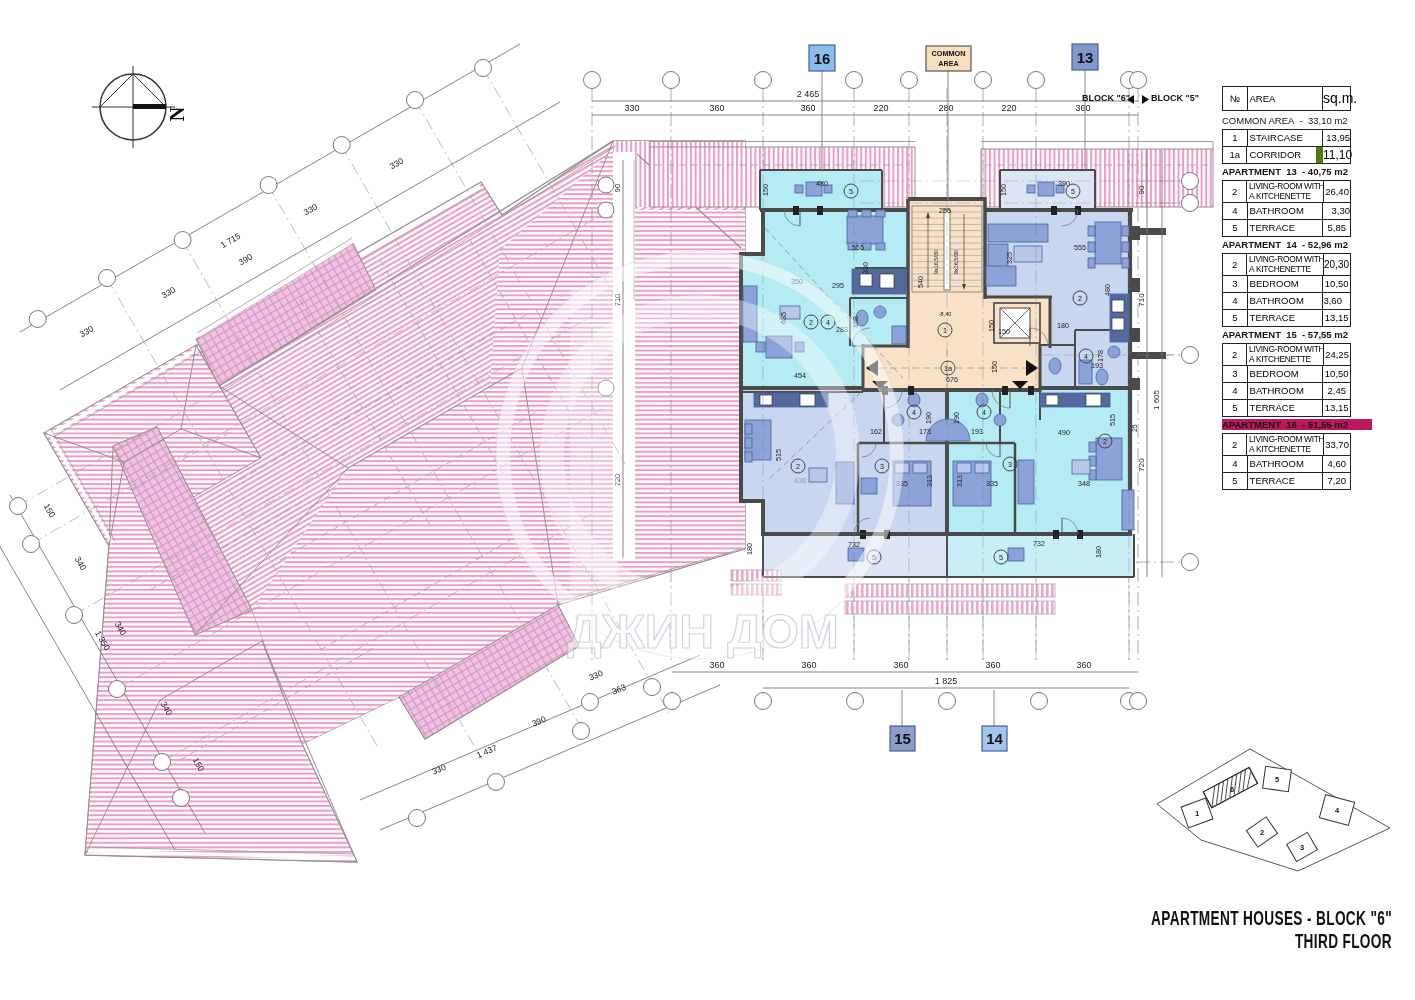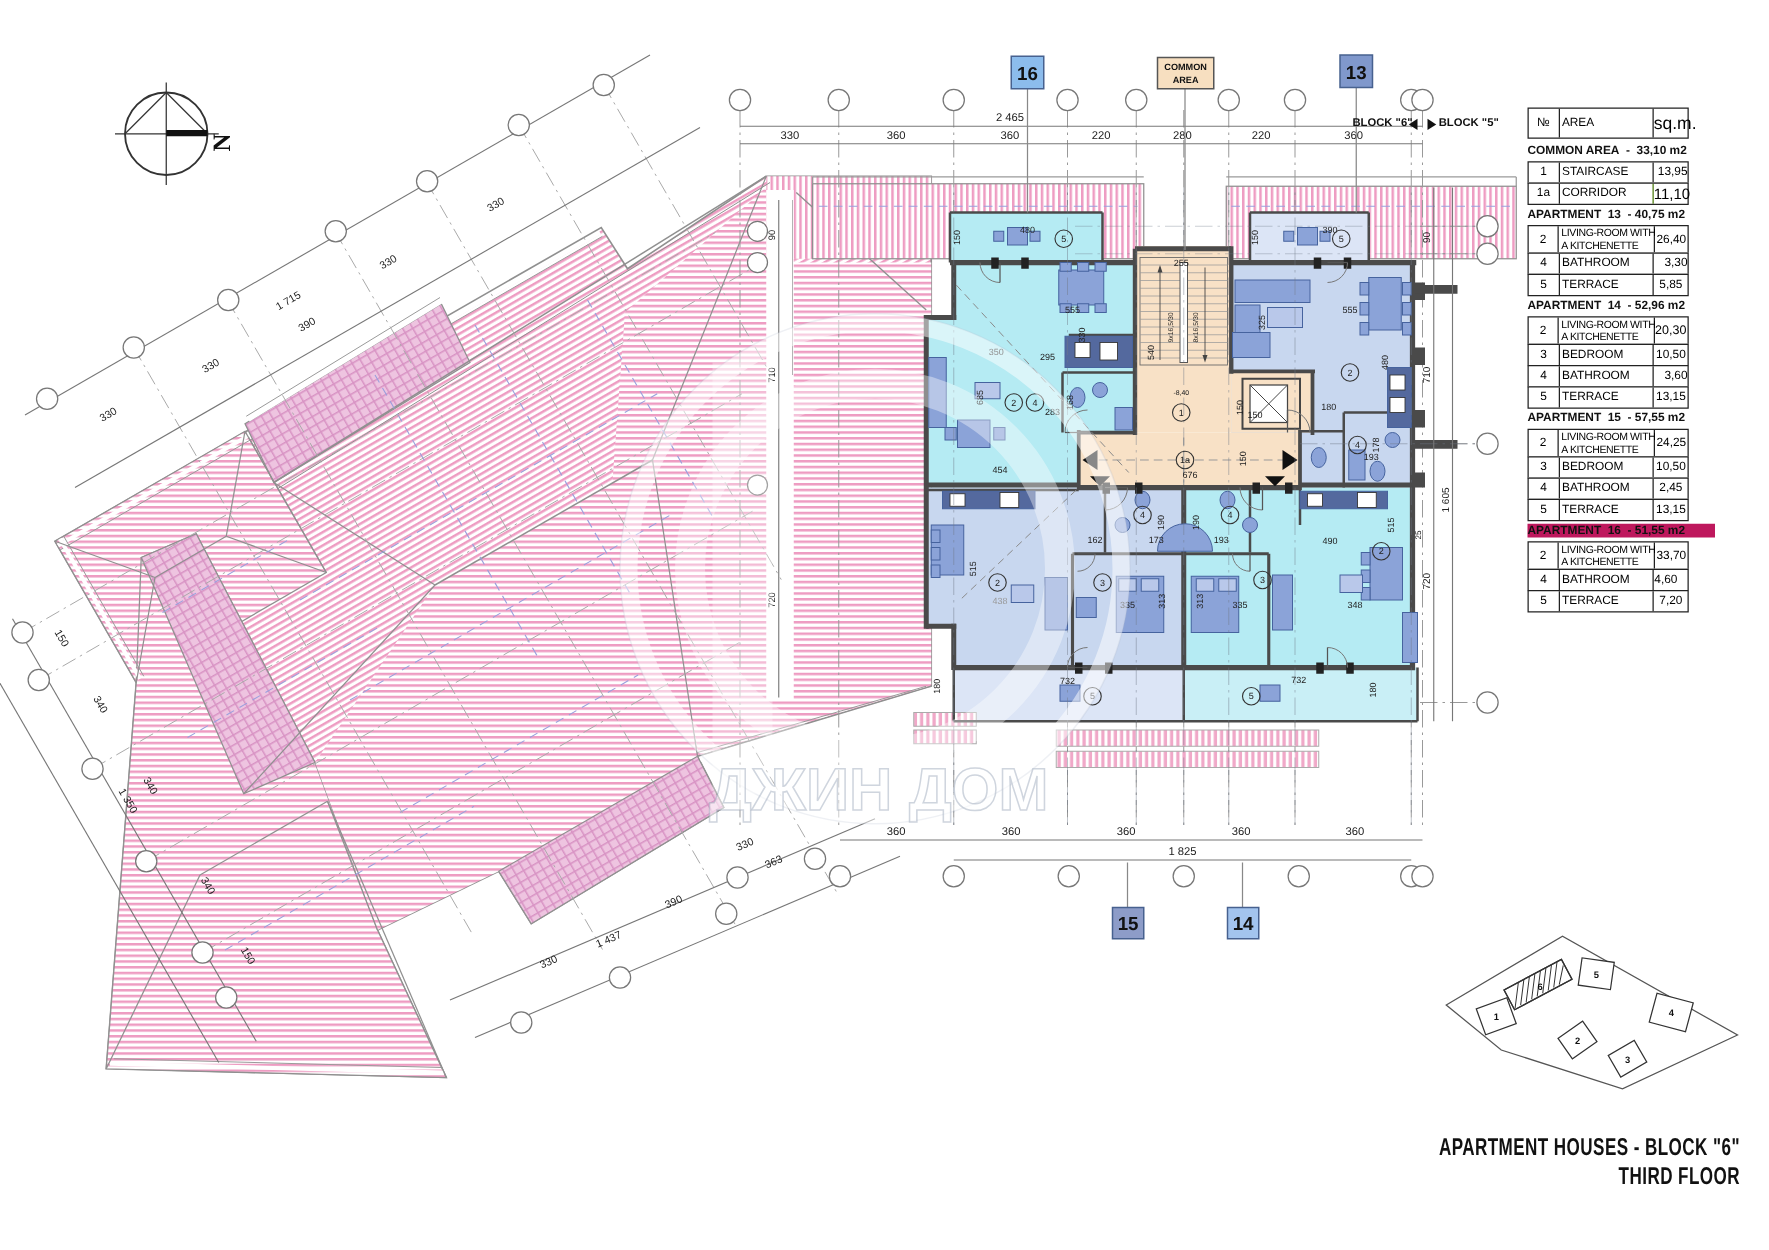--- a/index.html
+++ b/index.html
@@ -87,27 +87,27 @@
     </g><g transform="rotate(-28 1230 789)">
       <rect x="1205" y="779" width="52" height="18" fill="none" stroke="#333" stroke-width="1"></rect>
       <path d="M1206 796 L1218 779 M1211 796 L1223 779 M1216 796 L1228 779 M1221 796 L1233 779 M1226 796 L1238 779 M1231 796 L1243 779 M1236 796 L1248 779 M1241 796 L1253 779 M1246 796 L1256 784" stroke="#333" stroke-width="0.8" fill="none"></path>
     </g><text x="1232.0" y="792.0" font-family="Liberation Sans, sans-serif" font-size="7.5" fill="#111" text-anchor="middle" font-weight="bold">6</text>
 <circle cx="700" cy="455" r="197" fill="none" stroke="rgba(255,255,255,0.5)" stroke-width="14"></circle><circle cx="700" cy="455" r="148" fill="none" stroke="rgba(255,255,255,0.38)" stroke-width="24"></circle><circle cx="700" cy="455" r="204" fill="none" stroke="rgba(176,186,205,0.22)" stroke-width="1.2"></circle><rect x="570" y="290" width="48" height="345" fill="rgba(255,255,255,0.32)"></rect><text x="703.0" y="648.0" font-family="Liberation Sans, sans-serif" font-size="48" fill="rgba(255,255,255,0.55)" text-anchor="middle" font-weight="bold">ДЖИН ДОМ</text><text x="703" y="648" font-family="Liberation Sans, sans-serif" font-size="48" font-weight="bold" text-anchor="middle" fill="none" stroke="rgba(160,172,190,0.5)" stroke-width="1.2">ДЖИН ДОМ</text>
 </svg>
 <div style="position:absolute;left:1222px;top:86px;width:129px;height:25px;border:1px solid #222;display:flex;background:#fff">
     <div style="width:25px;border-right:1px solid #222;text-align:center;font-size:9.5px;line-height:23px">№</div>
     <div style="width:77px;border-right:1px solid #222;font-size:9.5px;padding:0 2px;line-height:23px">AREA</div>
     <div style="width:27px;text-align:center;font-size:14px;line-height:23px">sq.m.</div>
-  </div><div class="t" style="left:1222px;top:115px;width:150px;font-size:9.5px;font-weight:bold;white-space:nowrap;background:#fff">COMMON AREA&nbsp; - &nbsp;33,10 m2</div><div style="position:absolute;left:1222px;top:129px;width:129px;height:18px;border:1px solid #222;display:flex;background:#fff">
+  </div><div class="t" style="left:1222px;top:115px;width:150px;font-size:9.5px;font-weight:normal;white-space:nowrap;background:#fff">COMMON AREA&nbsp; - &nbsp;33,10 m2</div><div style="position:absolute;left:1222px;top:129px;width:129px;height:18px;border:1px solid #222;display:flex;background:#fff">
     <div style="width:25px;border-right:1px solid #222;text-align:center;font-size:9.5px;line-height:16px">1</div>
     <div style="width:77px;border-right:1px solid #222;font-size:9.5px;padding:0 2px;line-height:16px">STAIRCASE</div>
     <div style="width:27px;text-align:right;font-size:9.5px;line-height:16px">13,95</div>
   </div><div style="position:absolute;left:1222px;top:146px;width:129px;height:18px;border:1px solid #222;display:flex;background:#fff">
     <div style="width:25px;border-right:1px solid #222;text-align:center;font-size:9.5px;line-height:16px">1a</div>
-    <div style="width:77px;border-right:1px solid #4d7c0f;font-size:9.5px;padding:0 2px;line-height:16px">CORRIDOR</div>
+    <div style="width:77px;border-right:7px solid #4d7c0f;font-size:9.5px;padding:0 2px;line-height:16px">CORRIDOR</div>
     <div style="width:27px;text-align:right;font-size:12px;line-height:16px">11,10</div>
   </div><div class="t" style="left:1222px;top:166px;width:150px;font-size:9.5px;font-weight:bold;white-space:nowrap;background:#fff">APARTMENT&nbsp; 13&nbsp; - 40,75 m2</div><div style="position:absolute;left:1222px;top:180px;width:129px;height:23px;border:1px solid #222;display:flex;background:#fff">
     <div style="width:25px;border-right:1px solid #222;text-align:center;font-size:9.5px;line-height:21px">2</div>
     <div style="width:77px;border-right:1px solid #222;font-size:8.4px;padding:1px 1px 0 2px;line-height:9.5px;letter-spacing:-0.3px;white-space:nowrap">LIVING-ROOM WITH<br>A KITCHENETTE</div>
     <div style="width:27px;text-align:center;font-size:9.5px;line-height:21px">26,40</div>
   </div><div style="position:absolute;left:1222px;top:202px;width:129px;height:18px;border:1px solid #222;display:flex;background:#fff">
     <div style="width:25px;border-right:1px solid #222;text-align:center;font-size:9.5px;line-height:16px">4</div>
     <div style="width:77px;border-right:1px solid #222;font-size:9.5px;padding:0 2px;line-height:16px">BATHROOM</div>
     <div style="width:27px;text-align:right;font-size:9.5px;line-height:16px">3,30</div>
   </div><div style="position:absolute;left:1222px;top:219px;width:129px;height:18px;border:1px solid #222;display:flex;background:#fff">
@@ -118,21 +118,21 @@
     <div style="width:25px;border-right:1px solid #222;text-align:center;font-size:9.5px;line-height:21px">2</div>
     <div style="width:77px;border-right:1px solid #222;font-size:8.4px;padding:1px 1px 0 2px;line-height:9.5px;letter-spacing:-0.3px;white-space:nowrap">LIVING-ROOM WITH<br>A KITCHENETTE</div>
     <div style="width:27px;text-align:left;font-size:10px;line-height:21px">20,30</div>
   </div><div style="position:absolute;left:1222px;top:275px;width:129px;height:18px;border:1px solid #222;display:flex;background:#fff">
     <div style="width:25px;border-right:1px solid #222;text-align:center;font-size:9.5px;line-height:16px">3</div>
     <div style="width:77px;border-right:1px solid #222;font-size:9.5px;padding:0 2px;line-height:16px">BEDROOM</div>
     <div style="width:27px;text-align:center;font-size:9.5px;line-height:16px">10,50</div>
   </div><div style="position:absolute;left:1222px;top:292px;width:129px;height:18px;border:1px solid #222;display:flex;background:#fff">
     <div style="width:25px;border-right:1px solid #222;text-align:center;font-size:9.5px;line-height:16px">4</div>
     <div style="width:77px;border-right:1px solid #222;font-size:9.5px;padding:0 2px;line-height:16px">BATHROOM</div>
-    <div style="width:27px;text-align:right;font-size:9.5px;line-height:16px">3,60</div>
+    <div style="width:27px;text-align:left;font-size:9.5px;line-height:16px">3,60</div>
   </div><div style="position:absolute;left:1222px;top:309px;width:129px;height:18px;border:1px solid #222;display:flex;background:#fff">
     <div style="width:25px;border-right:1px solid #222;text-align:center;font-size:9.5px;line-height:16px">5</div>
     <div style="width:77px;border-right:1px solid #222;font-size:9.5px;padding:0 2px;line-height:16px">TERRACE</div>
     <div style="width:27px;text-align:center;font-size:9.5px;line-height:16px">13,15</div>
   </div><div class="t" style="left:1222px;top:329px;width:150px;font-size:9.5px;font-weight:bold;white-space:nowrap;background:#fff">APARTMENT&nbsp; 15&nbsp; - 57,55 m2</div><div style="position:absolute;left:1222px;top:343px;width:129px;height:23px;border:1px solid #222;display:flex;background:#fff">
     <div style="width:25px;border-right:1px solid #222;text-align:center;font-size:9.5px;line-height:21px">2</div>
     <div style="width:77px;border-right:1px solid #222;font-size:8.4px;padding:1px 1px 0 2px;line-height:9.5px;letter-spacing:-0.3px;white-space:nowrap">LIVING-ROOM WITH<br>A KITCHENETTE</div>
     <div style="width:27px;text-align:center;font-size:9.5px;line-height:21px">24,25</div>
   </div><div style="position:absolute;left:1222px;top:365px;width:129px;height:18px;border:1px solid #222;display:flex;background:#fff">
     <div style="width:25px;border-right:1px solid #222;text-align:center;font-size:9.5px;line-height:16px">3</div>
@@ -146,18 +146,18 @@
     <div style="width:25px;border-right:1px solid #222;text-align:center;font-size:9.5px;line-height:16px">5</div>
     <div style="width:77px;border-right:1px solid #222;font-size:9.5px;padding:0 2px;line-height:16px">TERRACE</div>
     <div style="width:27px;text-align:center;font-size:9.5px;line-height:16px">13,15</div>
   </div><div class="t" style="left:1222px;top:419px;width:150px;font-size:9.5px;font-weight:bold;white-space:nowrap;background:#be185d">APARTMENT&nbsp; 16&nbsp; - 51,55 m2</div><div style="position:absolute;left:1222px;top:433px;width:129px;height:23px;border:1px solid #222;display:flex;background:#fff">
     <div style="width:25px;border-right:1px solid #222;text-align:center;font-size:9.5px;line-height:21px">2</div>
     <div style="width:77px;border-right:1px solid #222;font-size:8.4px;padding:1px 1px 0 2px;line-height:9.5px;letter-spacing:-0.3px;white-space:nowrap">LIVING-ROOM WITH<br>A KITCHENETTE</div>
     <div style="width:27px;text-align:center;font-size:9.5px;line-height:21px">33,70</div>
   </div><div style="position:absolute;left:1222px;top:455px;width:129px;height:18px;border:1px solid #222;display:flex;background:#fff">
     <div style="width:25px;border-right:1px solid #222;text-align:center;font-size:9.5px;line-height:16px">4</div>
     <div style="width:77px;border-right:1px solid #222;font-size:9.5px;padding:0 2px;line-height:16px">BATHROOM</div>
-    <div style="width:27px;text-align:left;font-size:9.5px;line-height:16px">4,60</div>
+    <div style="width:27px;text-align:center;font-size:9.5px;line-height:16px">4,60</div>
   </div><div style="position:absolute;left:1222px;top:472px;width:129px;height:18px;border:1px solid #222;display:flex;background:#fff">
     <div style="width:25px;border-right:1px solid #222;text-align:center;font-size:9.5px;line-height:16px">5</div>
     <div style="width:77px;border-right:1px solid #222;font-size:9.5px;padding:0 2px;line-height:16px">TERRACE</div>
     <div style="width:27px;text-align:center;font-size:9.5px;line-height:16px">7,20</div>
   </div>
 <div class="t" style="right:23px;top:907px;font-size:19.5px;font-weight:bold;text-align:right;width:500px;transform:scaleX(0.70);transform-origin:right top;letter-spacing:0.5px">APARTMENT HOUSES - BLOCK "6"<br>THIRD FLOOR</div>
 </body></html>

